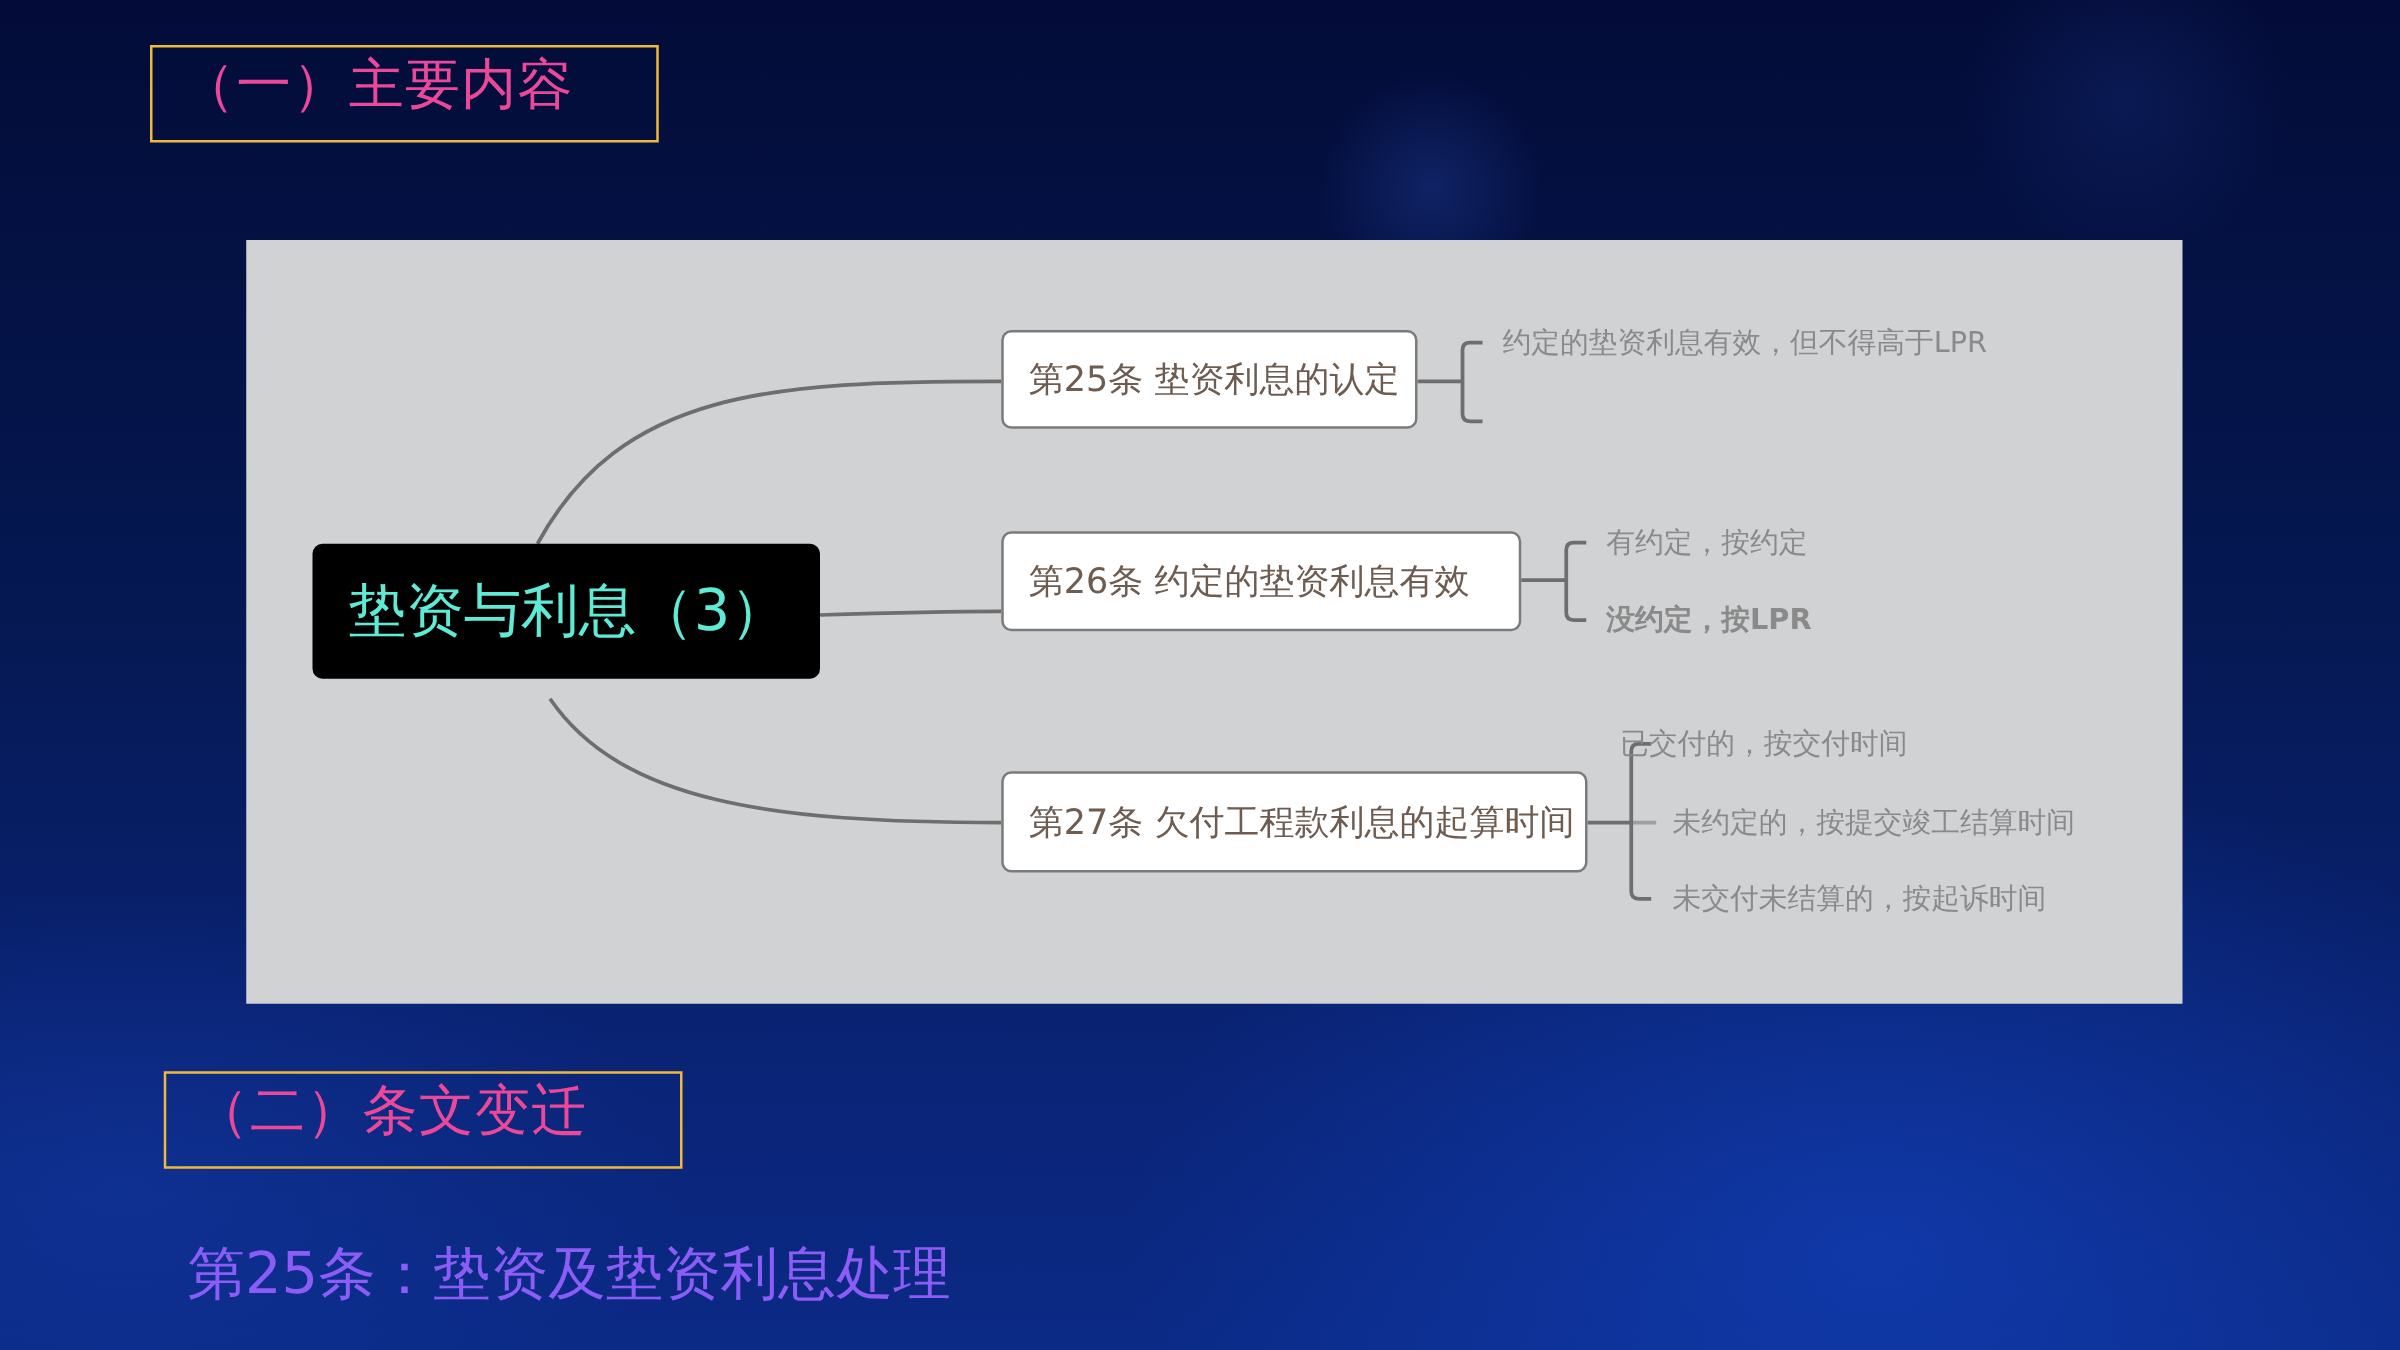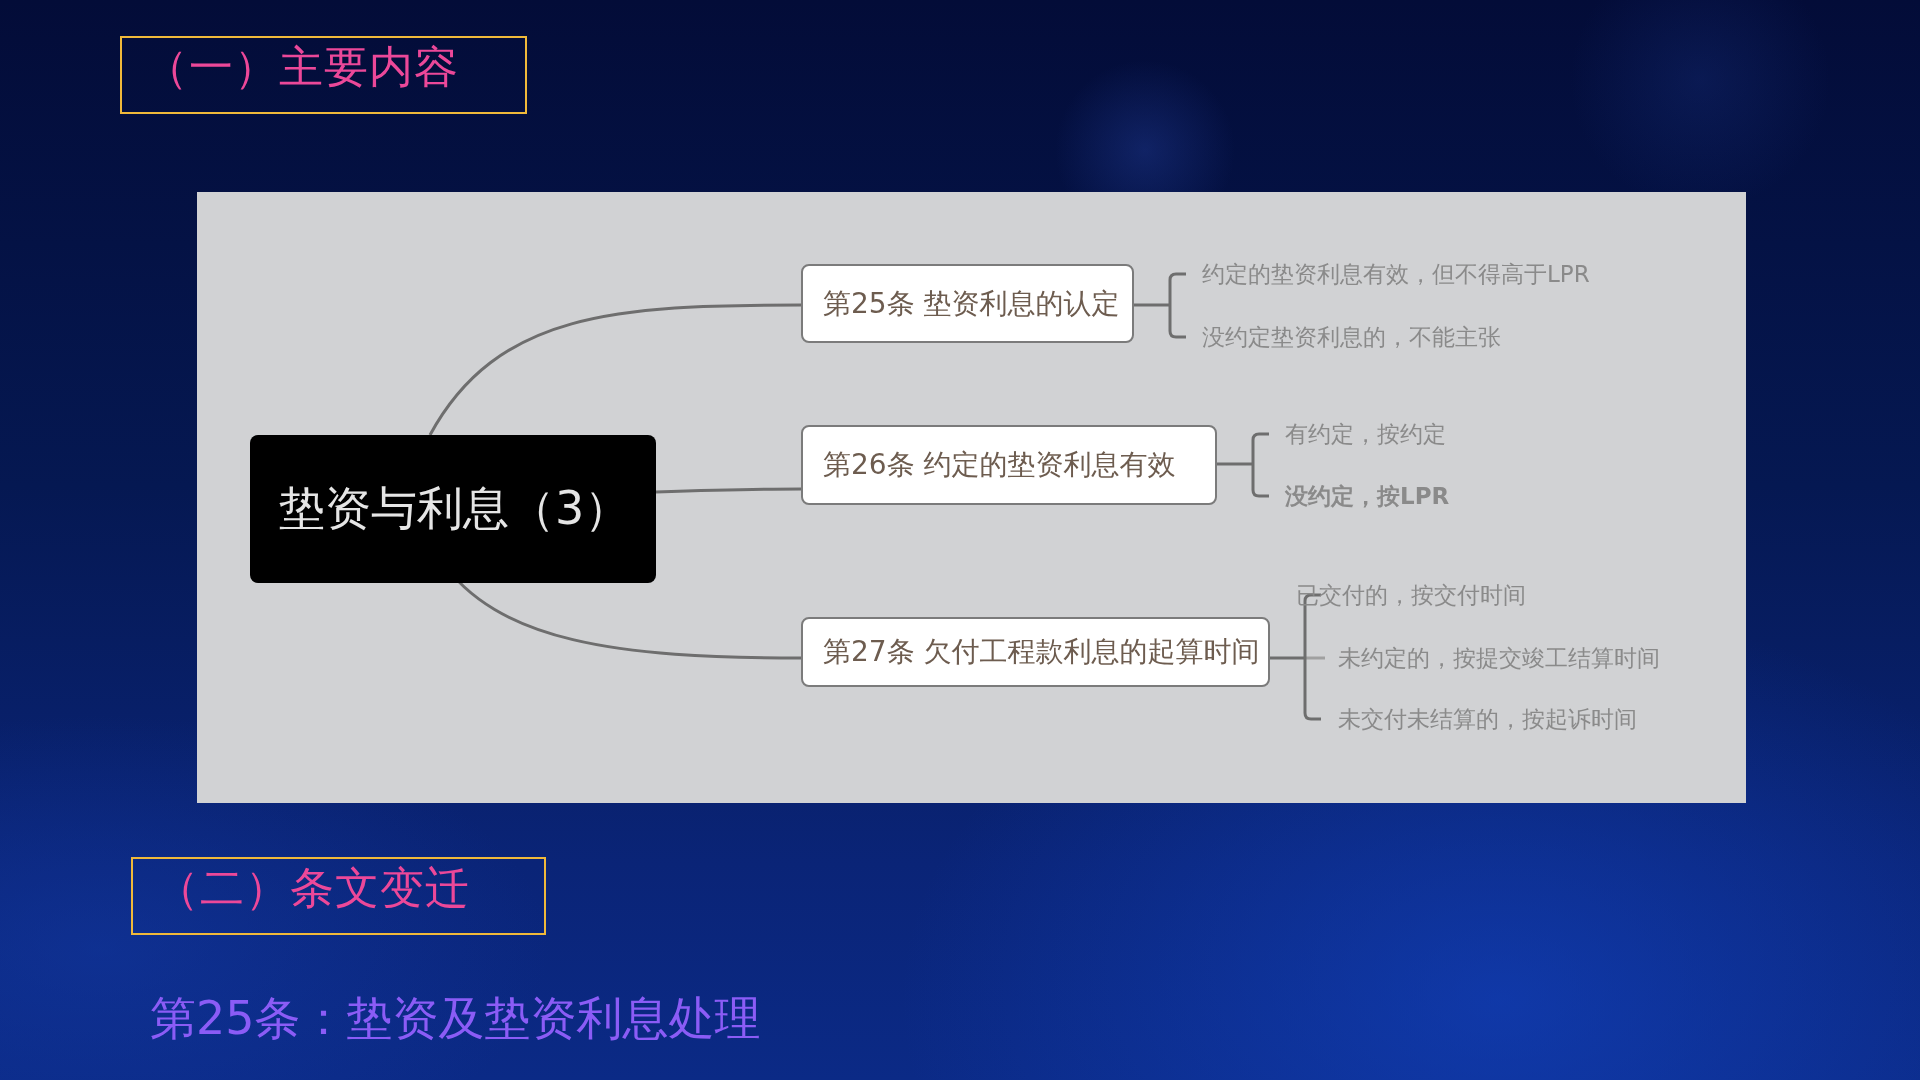--- a/index.html
+++ b/index.html
@@ -18,32 +18,32 @@
     color:#ec4899; font-size:44px; display:flex; align-items:flex-start; padding-left:22px;
     letter-spacing:1px;
   }
   #box1 { left:120px; top:36px; width:407px; height:78px; }
   #box2 { left:131px; top:857px; width:415px; height:78px; }
   #heading { position:absolute; left:150px; top:988px; color:#8b5cf6; font-size:46px; }
 
   #panel { position:absolute; left:197px; top:192px; width:1549px; height:611px; background:#d1d2d4; }
   #panel svg { position:absolute; left:0; top:0; }
   .root-node {
-    position:absolute; left:53px; top:243px; width:406px; height:148px;
-    background:#000; border-radius:8px; color:#e5e5e5; font-size:46px;
+    position:absolute; left:53px; top:243px; width:406px; height:108px;
+    background:#000; border-radius:8px; color:#5eead4; font-size:46px;
     display:flex; align-items:center; padding-left:29px; box-sizing:border-box;
   }
   .branch-node {
     position:absolute; background:#fff; border:2px solid #7b7b7b; border-radius:8px;
     box-sizing:border-box; color:#6d5c4f; font-size:28px;
     display:flex; align-items:center; padding-left:20px;
   }
   #n25 { left:604px; top:72px; width:333px; height:79px; }
   #n26 { left:604px; top:233px; width:416px; height:80px; }
-  #n27 { left:604px; top:425px; width:469px; height:70px; }
+  #n27 { left:604px; top:425px; width:469px; height:81px; }
   .leaf { position:absolute; color:#8a8a8a; font-size:23px; white-space:nowrap; transform:translateY(-50%); }
 </style>
 </head>
 <body>
 
 <div id="box1" class="section-box">
   <span>（一）主要内容</span>
 </div>
 
 <div id="panel">
@@ -67,21 +67,20 @@
   </svg>
 
   <div class="root-node">
     <span>垫资与利息（3）</span>
   </div>
 
   <div id="n25" class="branch-node">
     <span>第25条 垫资利息的认定</span>
   </div>
   <div class="leaf" style="left:1005px; top:82px;">约定的垫资利息有效，但不得高于LPR</div>
-  <div class="leaf" style="left:1005px; top:145px;">没约定垫资利息的，不能主张</div>
 
   <div id="n26" class="branch-node">
     <span>第26条 约定的垫资利息有效</span>
   </div>
   <div class="leaf" style="left:1088px; top:242px;">有约定，按约定</div>
   <div class="leaf" style="left:1088px; top:304px;font-weight:bold;">没约定，按LPR</div>
 
   <div id="n27" class="branch-node">
     <span>第27条 欠付工程款利息的起算时间</span>
   </div>

